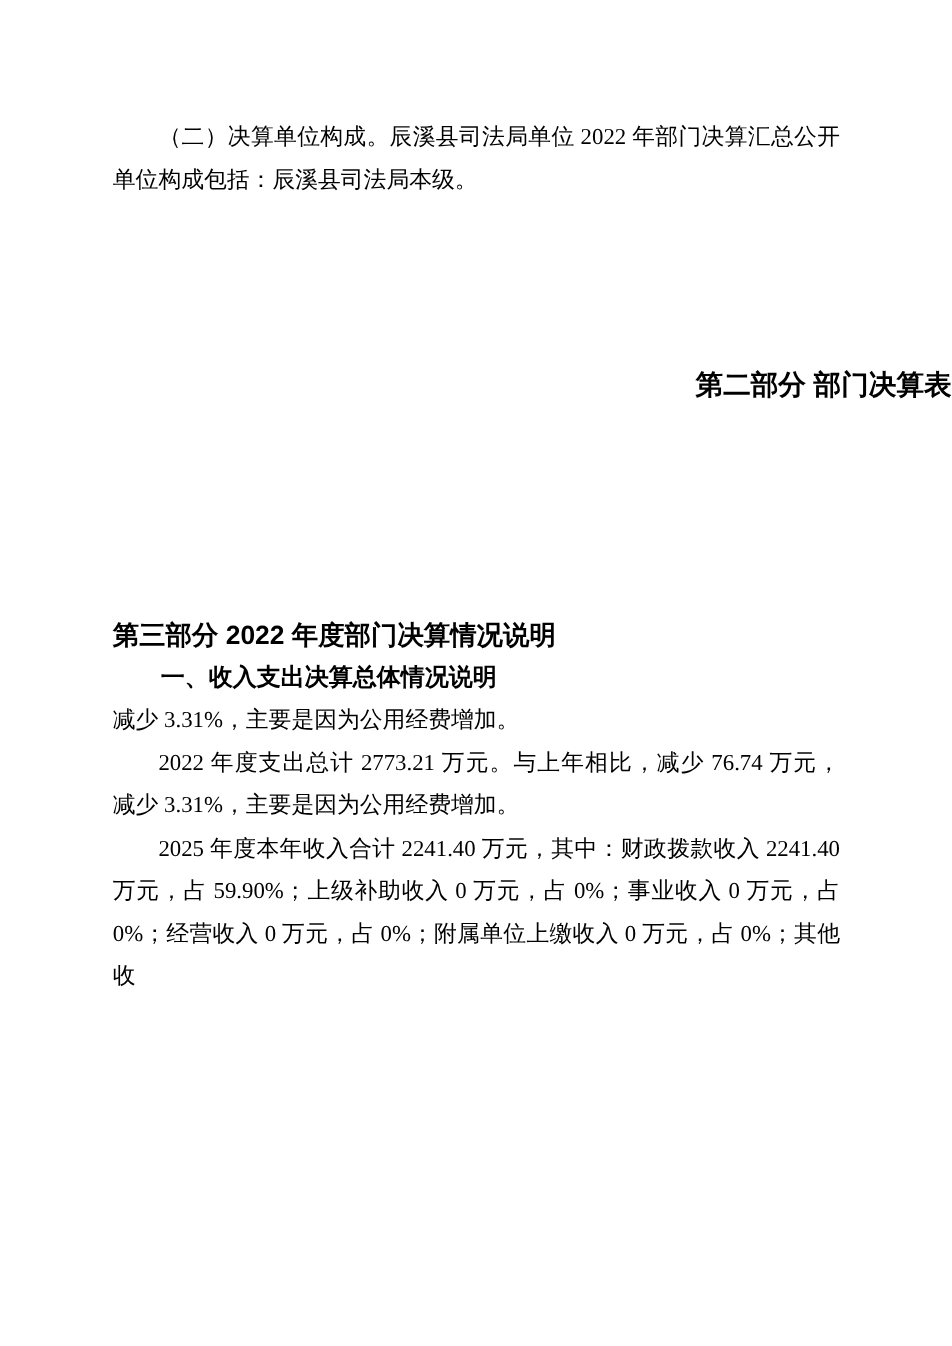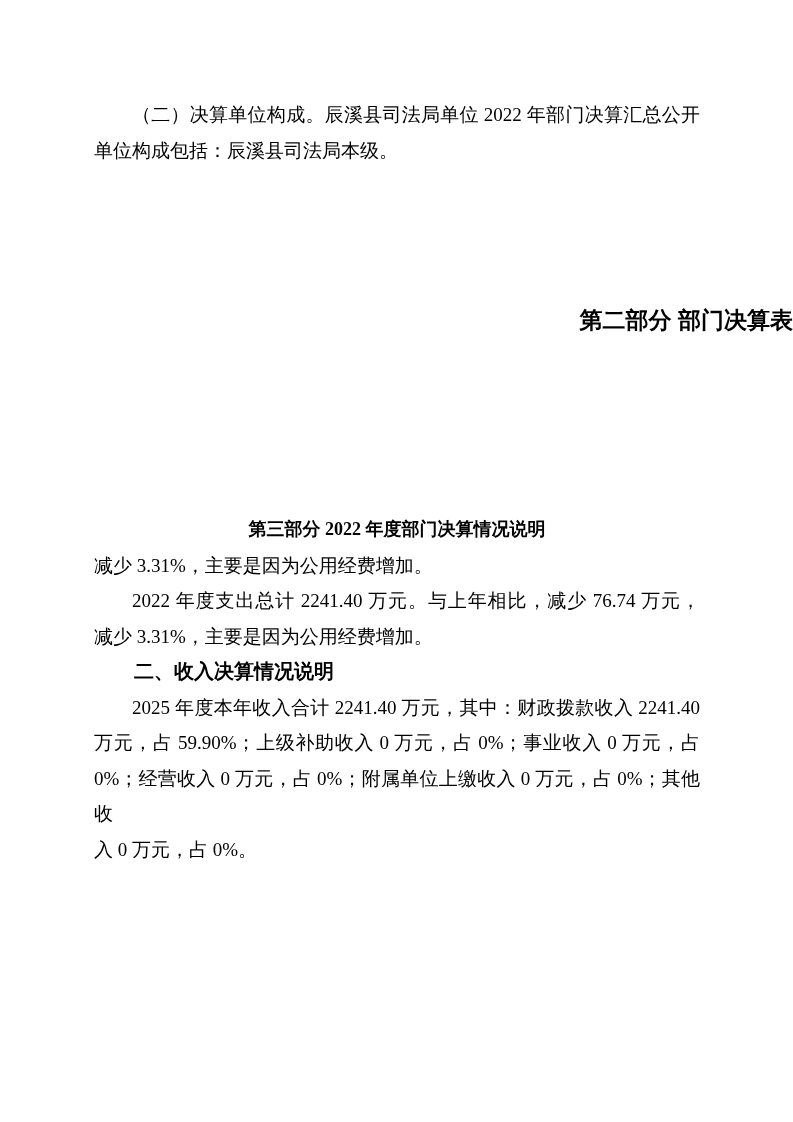--- a/index.html
+++ b/index.html
@@ -37,24 +37,23 @@
   
   .part3 {
     position: absolute;
     top: 512px;
     left: 94px;
     width: 606px;
     font-size: 19px;
     line-height: 35.5px;
   }
   .part3-title {
-    text-align: center;
-    font-family: Liberation Serif, serif;
+    font-family: Liberation Sans, sans-serif;
     font-weight: 700;
-    font-size: 18px;
+    font-size: 22px;
     line-height: 35.5px;
   }
   .sub-heading {
     font-family: "Liberation Sans", "DejaVu Sans", sans-serif;
     font-weight: 700;
     font-size: 20px;
     text-indent: 2em;
     line-height: 35.5px;
   }
   
@@ -74,31 +73,30 @@
   <div class="intro">
     <div class="ln first">（二）决算单位构成。辰溪县司法局单位 2022 年部门决算汇总公开</div>
     <div class="ln last">单位构成包括：辰溪县司法局本级。</div>
   </div>
 
   <div class="part-title part2-title">第二部分 部门决算表</div>
 
   <div class="part3">
     <div class="part3-title">第三部分 2022 年度部门决算情况说明</div>
 
+    <div class="sub-heading">一、收入支出决算总体情况说明</div>
     <div>
       <div class="ln last">减少 3.31%，主要是因为公用经费增加。</div>
     </div>
     <div>
-      <div class="ln first">2022 年度支出总计 2241.40 万元。与上年相比，减少 76.74 万元，</div>
+      <div class="ln first">2022 年度支出总计 2773.21 万元。与上年相比，减少 76.74 万元，</div>
       <div class="ln last">减少 3.31%，主要是因为公用经费增加。</div>
     </div>
 
-    <div class="sub-heading">二、收入决算情况说明</div>
     <div>
       <div class="ln first">2025 年度本年收入合计 2241.40 万元，其中：财政拨款收入 2241.40</div>
       <div class="ln">万元，占 59.90%；上级补助收入 0 万元，占 0%；事业收入 0 万元，占</div>
       <div class="ln">0%；经营收入 0 万元，占 0%；附属单位上缴收入 0 万元，占 0%；其他收</div>
-      <div class="ln last">入 0 万元，占 0%。</div>
     </div>
 
   </div>
 
 </div>
 
 </body></html>

